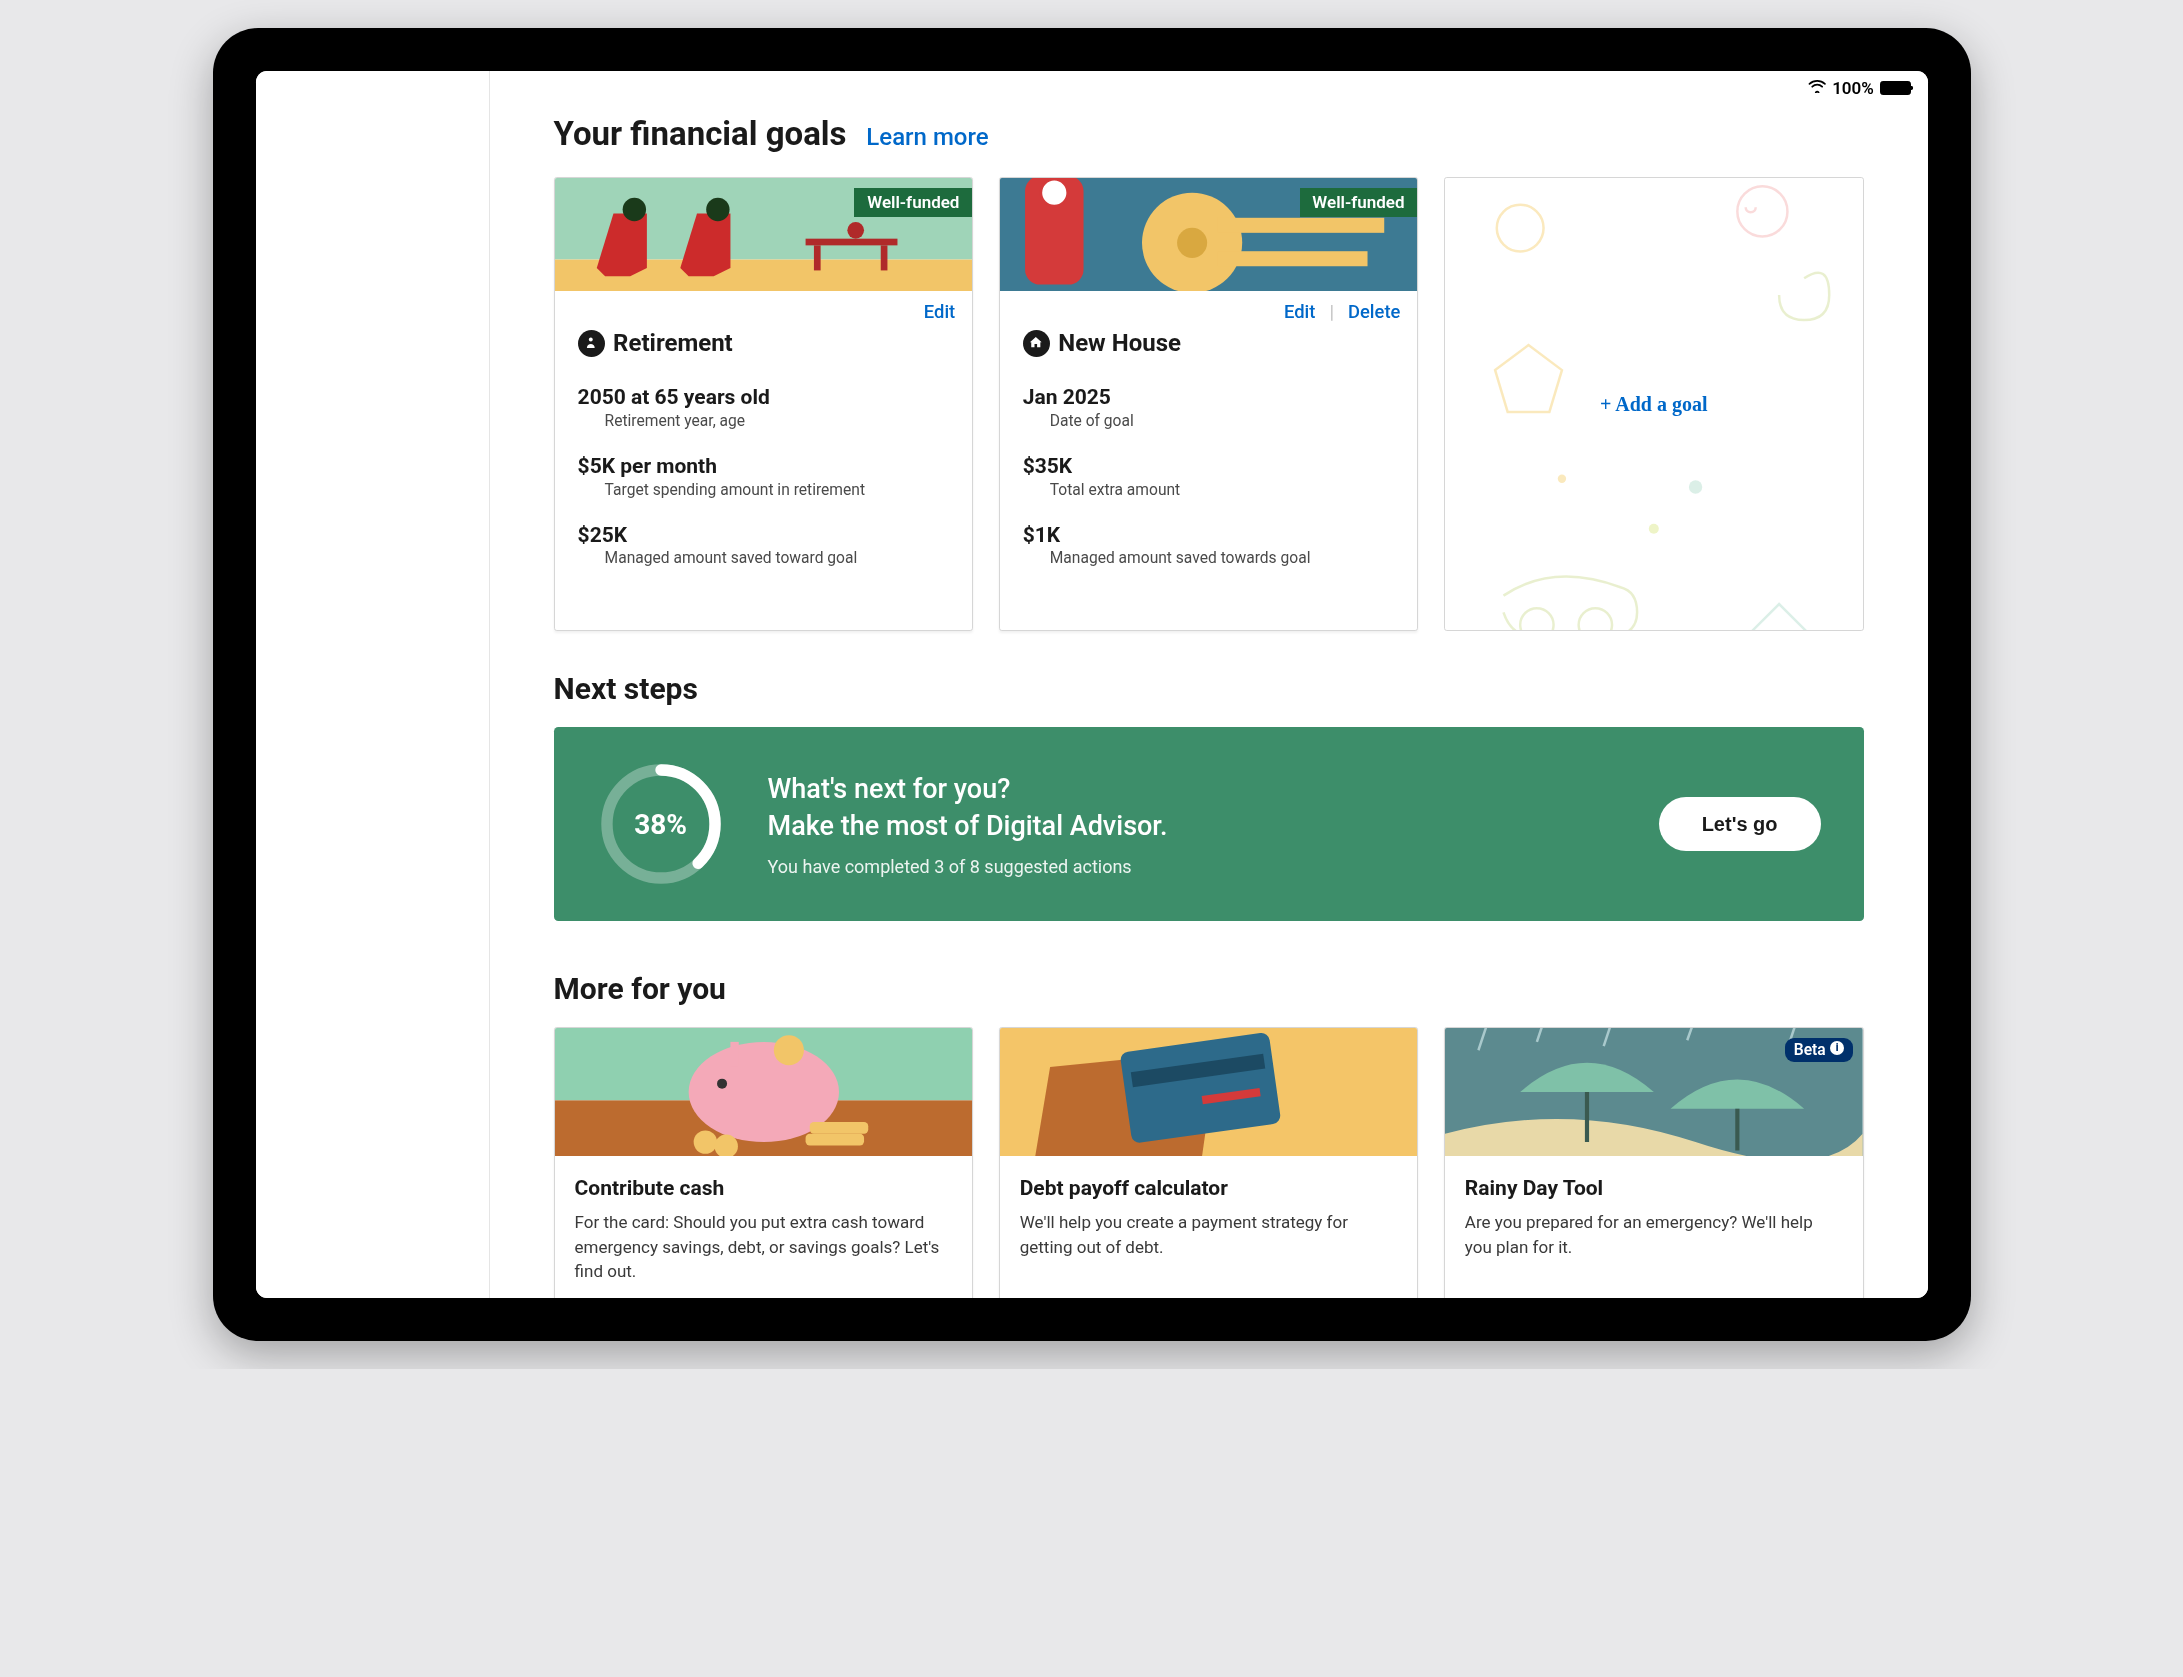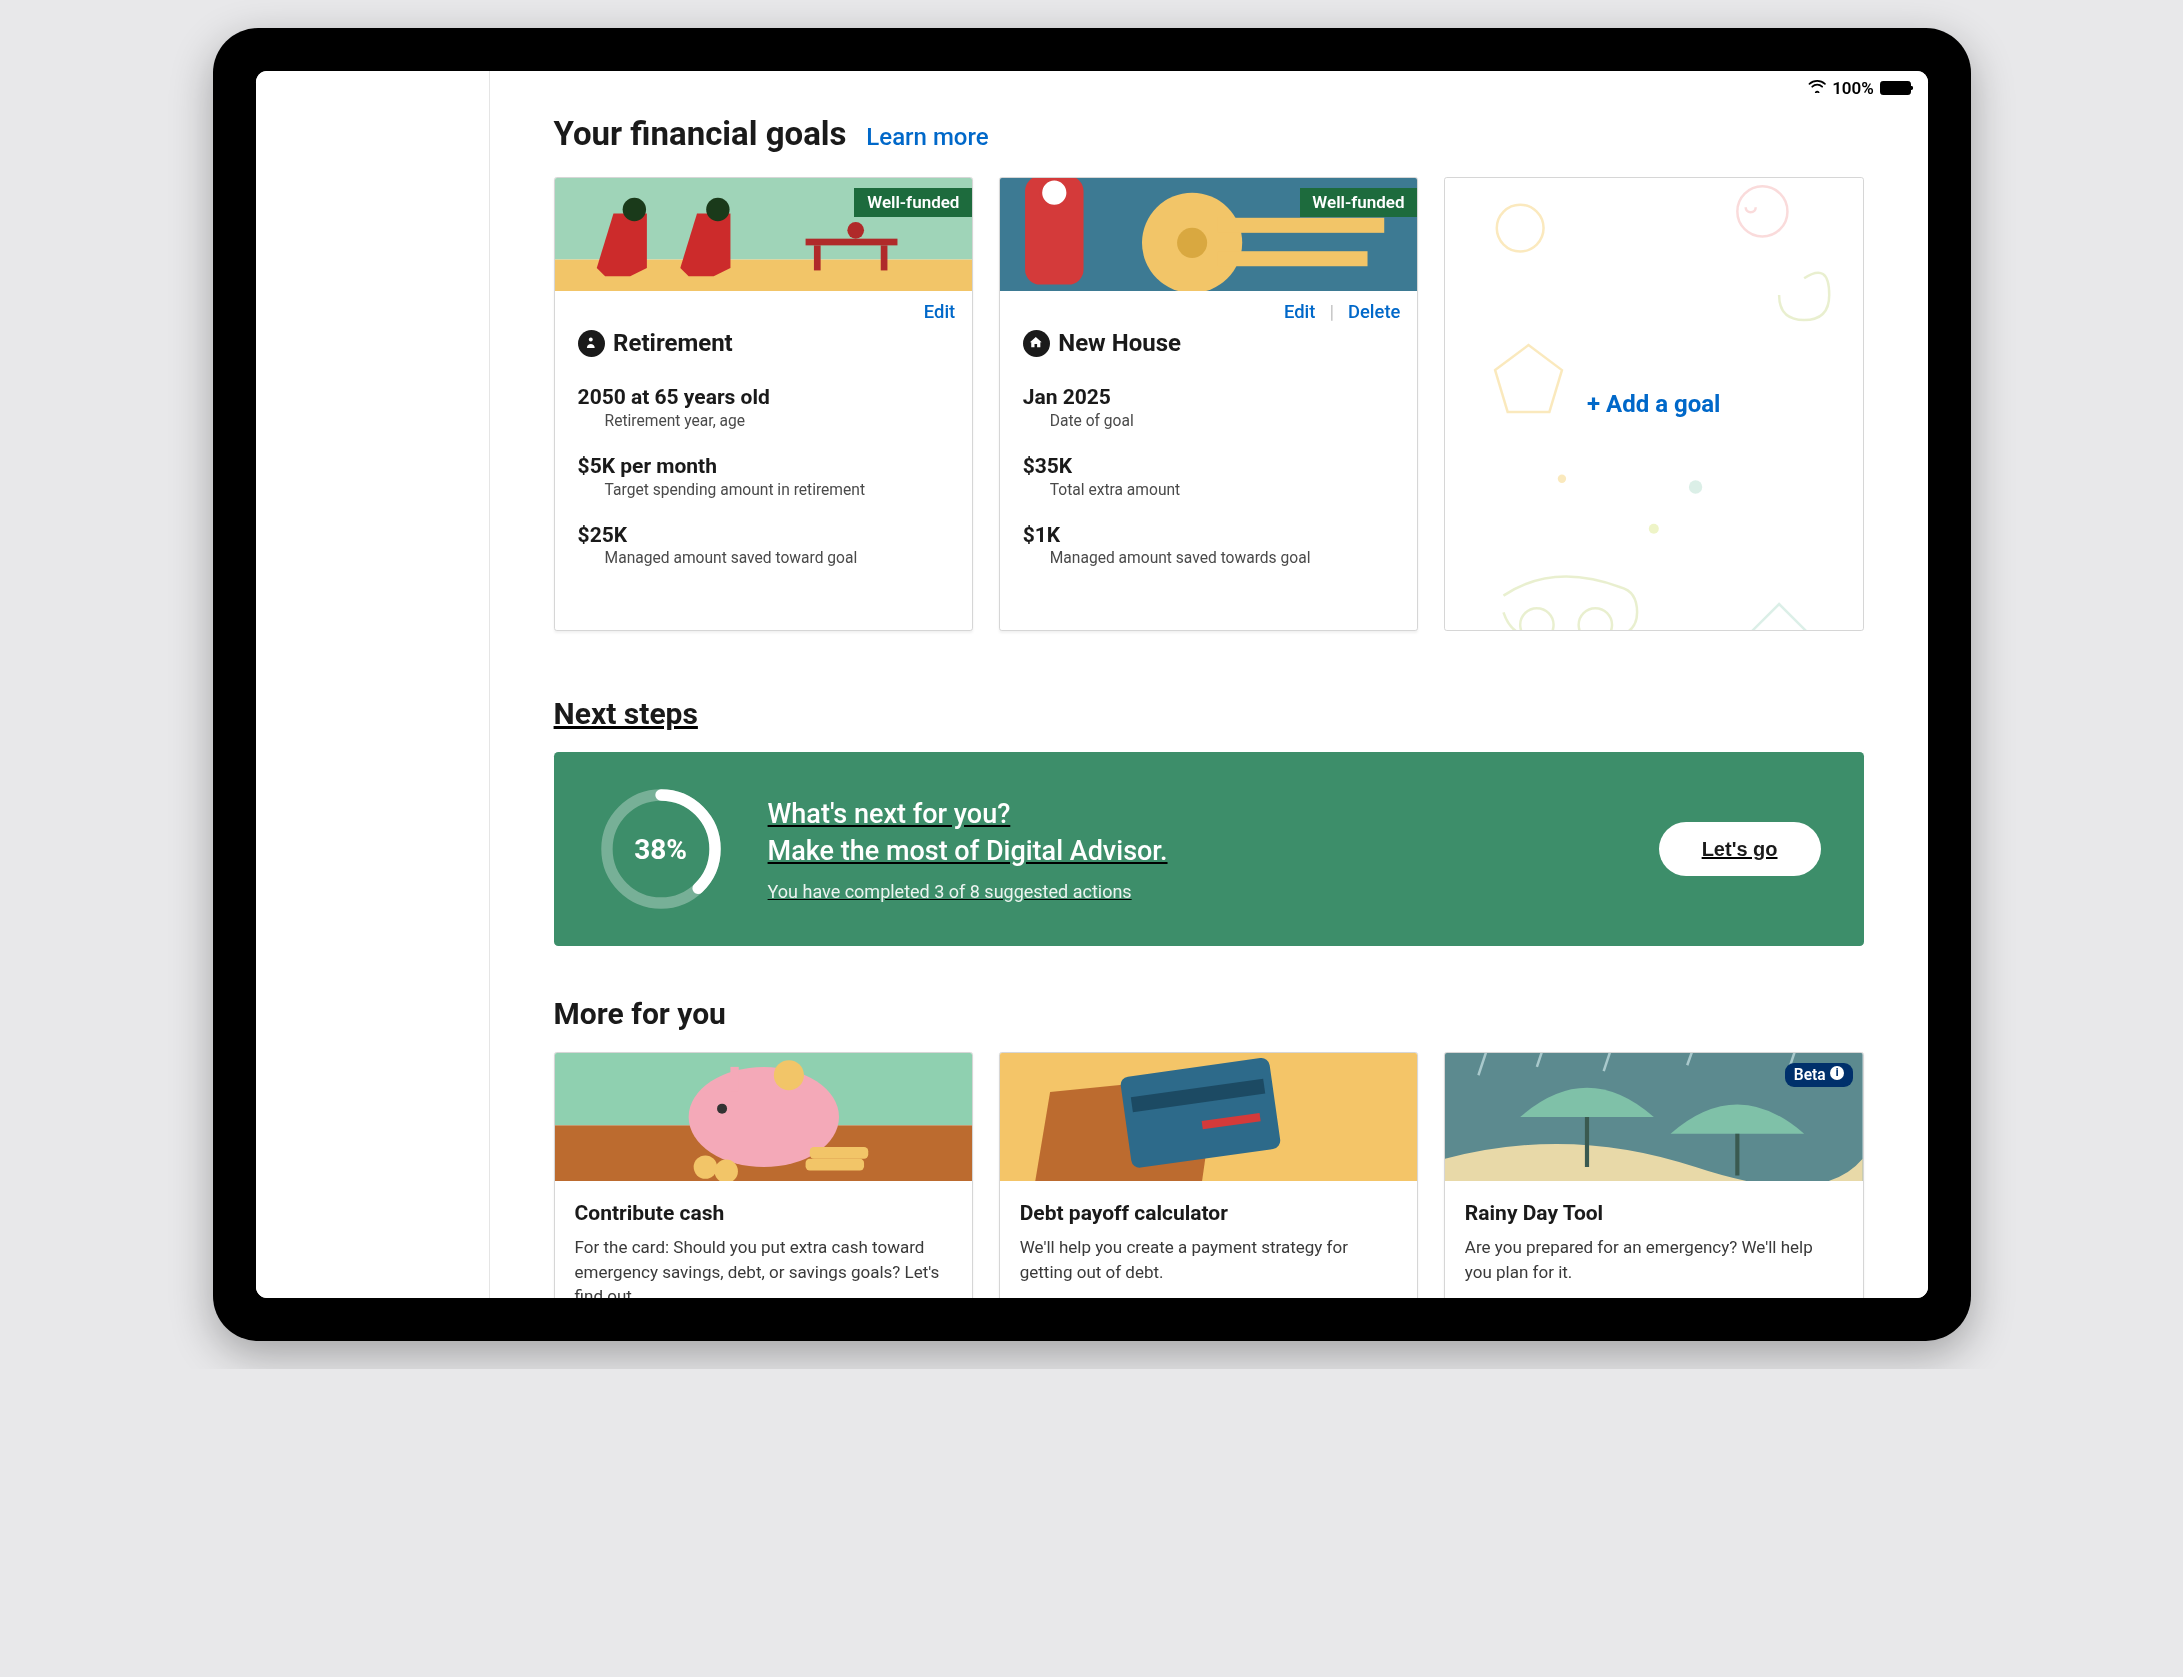--- a/index.html
+++ b/index.html
@@ -180,28 +180,28 @@
     position: relative;
     overflow: hidden;
     min-height: 454px;
   }
   .add-goal-bg {
     position: absolute;
     inset: 0;
     opacity: 0.4;
   }
   .add-goal-label {
-    font-size: 24px;
+    font-size: 20px;
     font-weight: 700;
     color: #0068c9;
     z-index: 2;
+    font-family: Liberation Serif, serif;
   }
   .next-steps {
-    margin-top: 65px;
-    text-decoration: underline;
+    margin-top: 40px;
   }
   .next-steps h2, .more-for-you h2 {
     font-size: 30px;
     font-weight: 700;
     color: #1a1a1a;
     margin-bottom: 21px;
   }
   .next-banner {
     background: #3d8e6a;
     border-radius: 4.3px;

